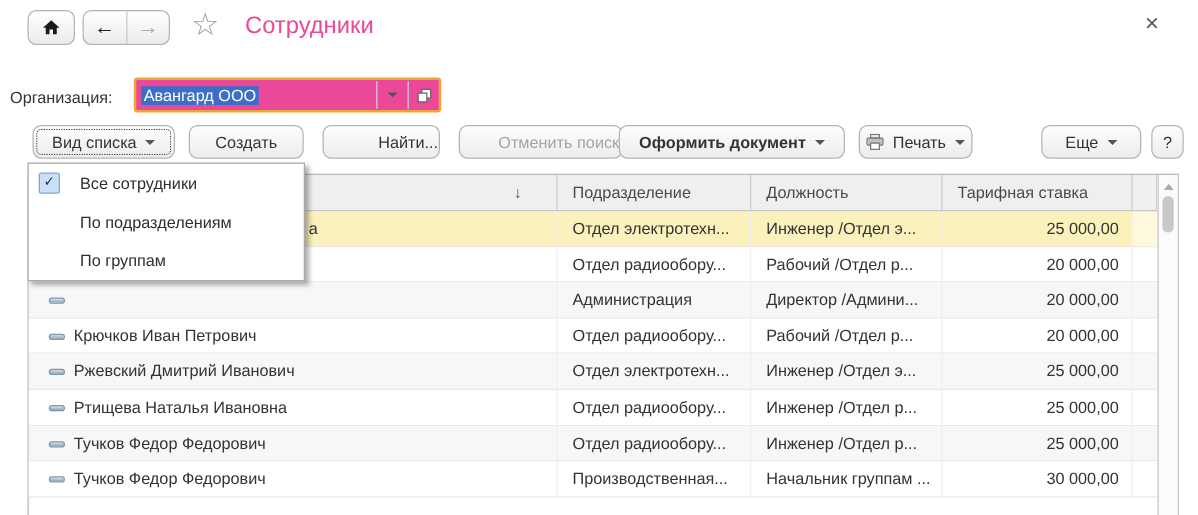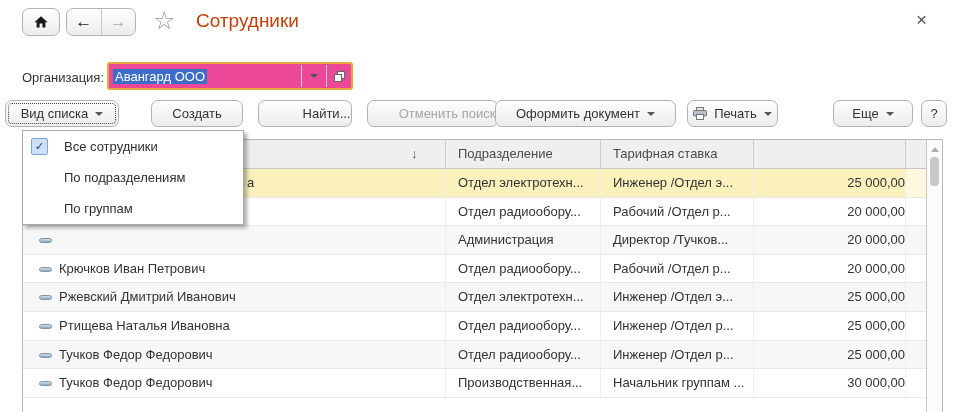--- a/index.html
+++ b/index.html
@@ -9,45 +9,45 @@
 
   
   .tbtn { position:absolute; top:8px; height:28px; border:1px solid #B3B3B3; border-radius:7px;
           background:linear-gradient(#FEFEFE,#ECECEC); display:flex; align-items:center; justify-content:center; cursor:pointer; }
   .home-btn { left:22px; width:38px; }
   .navgroup { position:absolute; left:66px; top:8px; width:70px; height:28px; border:1px solid #B3B3B3;
           border-radius:7px; background:linear-gradient(#FEFEFE,#ECECEC); display:flex; }
   .navgroup .nav { flex:1; display:flex; align-items:center; justify-content:center; font-size:17px; font-weight:bold; color:#222; cursor:pointer; }
   .navgroup .nav.fwd { border-left:1px solid #C9C9C9; color:#ABABAB; cursor:default; }
   .star { position:absolute; left:153px; top:8px; font-size:25px; color:#9A9A9A; cursor:pointer; line-height:1; }
-  .page-title { position:absolute; left:196px; top:10px; font-size:19px; font-weight:400; color:#c2410c; }
+  .page-title { position:absolute; left:196px; top:10px; font-size:19px; font-weight:400; color:#ec4899; }
   .close-x { position:absolute; left:916px; top:10px; font-size:19px; color:#555; cursor:pointer; line-height:1; }
 
   
-  .org-label { position:absolute; left:22px; top:70px; color:#333; }
+  .org-label { position:absolute; left:8px; top:70px; color:#333; }
   .org-field { position:absolute; left:107px; top:62px; width:246px; height:28px; border:2px solid #E9A639;
                border-radius:3px; background:#ec4899; display:flex; align-items:center; }
   .org-value-wrap { flex:1; padding-left:4px; overflow:hidden; white-space:nowrap; }
   .org-value { background:#3C6EC8; color:#fff; padding:2px 2px; }
   .fsep { width:1px; height:22px; background:#CFCFCF; }
   .fbtn { width:24px; height:24px; border:none; background:transparent; display:flex; align-items:center; justify-content:center; cursor:pointer; }
   .tri { width:0; height:0; border-left:4px solid transparent; border-right:4px solid transparent; border-top:4px solid #555; }
 
   
   .tb { position:absolute; top:100px; height:27px; border:1px solid #B3B3B3; border-radius:7px;
         background:linear-gradient(#FEFEFE,#ECECEC); color:#333; font-size:13px;
         display:flex; align-items:center; justify-content:center; gap:7px; cursor:pointer;
         font-family:"Liberation Sans","DejaVu Sans",sans-serif; }
   .tb.focused { outline:1px dotted #444; outline-offset:-4px; }
   .tb.disabled { color:#A5A5A5; cursor:default; }
-  .b-viewlist { left:5px;  width:114px; }
+  .b-viewlist { left:26px;  width:114px; }
   .b-create   { left:151px; width:92px; }
   .b-find     { left:258px; width:94px;padding-left:43px; }
   .b-cancel   { left:367px; width:131px;padding-left:29px; }
-  .b-makedoc  { left:495px; width:181px; }
+  .b-makedoc  { left:495px; width:181px;font-weight:bold; }
   .b-print    { left:687px; width:91px; }
   .b-more     { left:833px; width:80px; }
   .b-help     { left:921px; width:26px; }
 
   
   .table { position:absolute; left:22px; top:139px; width:921px; height:273px;
            border:1px solid #B9B9B9; border-bottom:none; background:#fff; }
   .thead { position:relative; width:903px; height:29px; background:#EFEFEF; border-bottom:1px solid #C6C6C6;
            display:grid; grid-template-columns:423px 155px 153px 152px 20px; color:#4A4A4A; }
   .th { line-height:28px; padding-left:12px; border-right:1px solid #CDCDCD; overflow:hidden; white-space:nowrap; cursor:pointer; }
@@ -58,21 +58,21 @@
   .trow.alt { background:#F7F7F7; }
   .trow.selected { background:#FAF1BC; }
   .trow.selected .spacer { background:#FDF8DE; }
   .td { line-height:27.6px; overflow:hidden; white-space:nowrap; border-right:1px solid #EFEFEF; color:#333; }
   .td:last-child { border-right:none; }
   .td.name { position:relative; padding-left:36px; }
   .td.name.peek { padding-left:224px; }
   .emp-ic { position:absolute; left:16px; top:12px; width:13px; height:5px; border-radius:2.5px;
             background:linear-gradient(#C9D6E0 20%,#8CA5B8); border:0.5px solid #7E97A9; }
   .td.dept, .td.pos { padding-left:12px; }
-  .td.rate { text-align:right; }
+  .td.rate { text-align:right; padding-right:10px; }
 
   
   .vscroll { position:absolute; right:0; top:0; width:16px; height:273px; background:#FBFBFB; border-left:1px solid #C6C6C6; }
   .scroll-up { position:absolute; left:4px; top:7px; width:0; height:0;
                border-left:4px solid transparent; border-right:4px solid transparent; border-bottom:5px solid #ADADAD; }
   .scroll-thumb { position:absolute; left:3px; top:17px; width:9px; height:29px; background:#C8C8C8; border-radius:4px; cursor:grab; }
 
   
   .menu { position:absolute; left:22px; top:130px; width:222px; z-index:9; background:#fff;
           border:1px solid #A9A9A9; box-shadow:3px 3px 4px rgba(0,0,0,0.32); }
@@ -151,20 +151,21 @@
     <i class="tri"></i>
   </div>
   <div class="tb b-help">
       <span>?</span>
     </div>
 
   <div class="table">
     <div class="thead">
       <div class="th"></div>
       <div class="th">Подразделение</div>
+      <div class="th">Должность</div>
       <div class="th">Тарифная ставка</div>
       <div class="th"></div>
       <span class="sort-arrow">↓</span>
     </div>
 
     <div class="trow selected">
       <div class="td name peek"><i class="emp-ic"></i><span>а</span></div>
       <div class="td dept">Отдел электротехн...</div>
       <div class="td pos">Инженер /Отдел э...</div>
       <div class="td rate">25 000,00</div>
@@ -173,21 +174,21 @@
     <div class="trow">
       <div class="td name"><i class="emp-ic"></i><span></span></div>
       <div class="td dept">Отдел радиообору...</div>
       <div class="td pos">Рабочий /Отдел р...</div>
       <div class="td rate">20 000,00</div>
       <div class="td spacer"></div>
     </div>
     <div class="trow alt">
       <div class="td name"><i class="emp-ic"></i></div>
       <div class="td dept">Администрация</div>
-      <div class="td pos">Директор /Тучков...</div>
+      <div class="td pos">Директор /Админи...</div>
       <div class="td rate">20 000,00</div>
       <div class="td spacer"></div>
     </div>
     <div class="trow">
       <div class="td name"><i class="emp-ic"></i><span>Крючков Иван Петрович</span></div>
       <div class="td dept">Отдел радиообору...</div>
       <div class="td pos">Рабочий /Отдел р...</div>
       <div class="td rate">20 000,00</div>
       <div class="td spacer"></div>
     </div>

